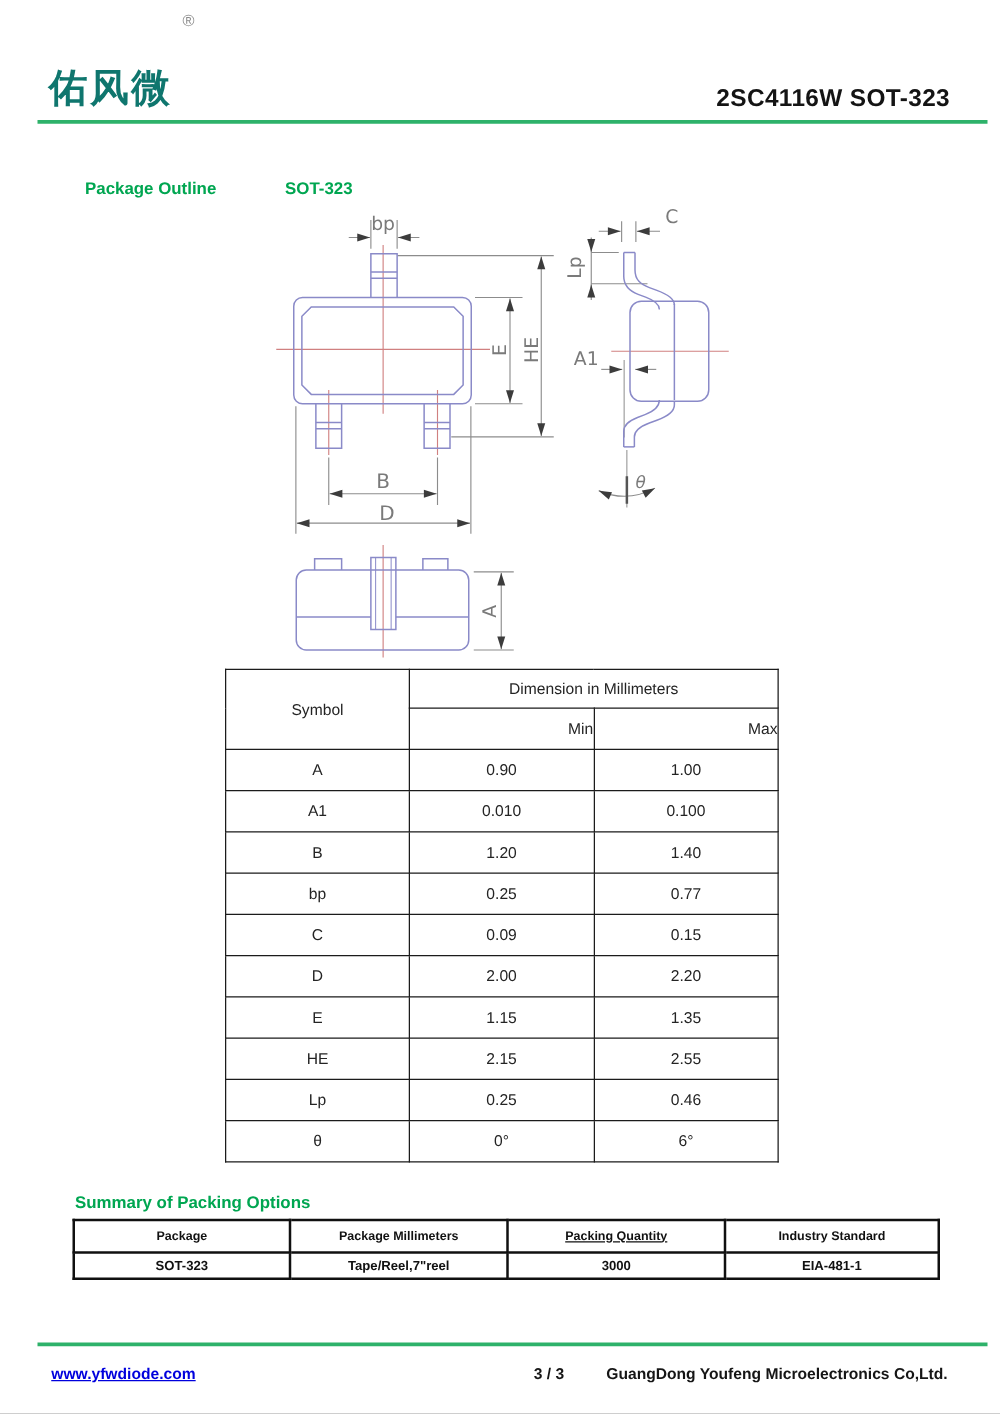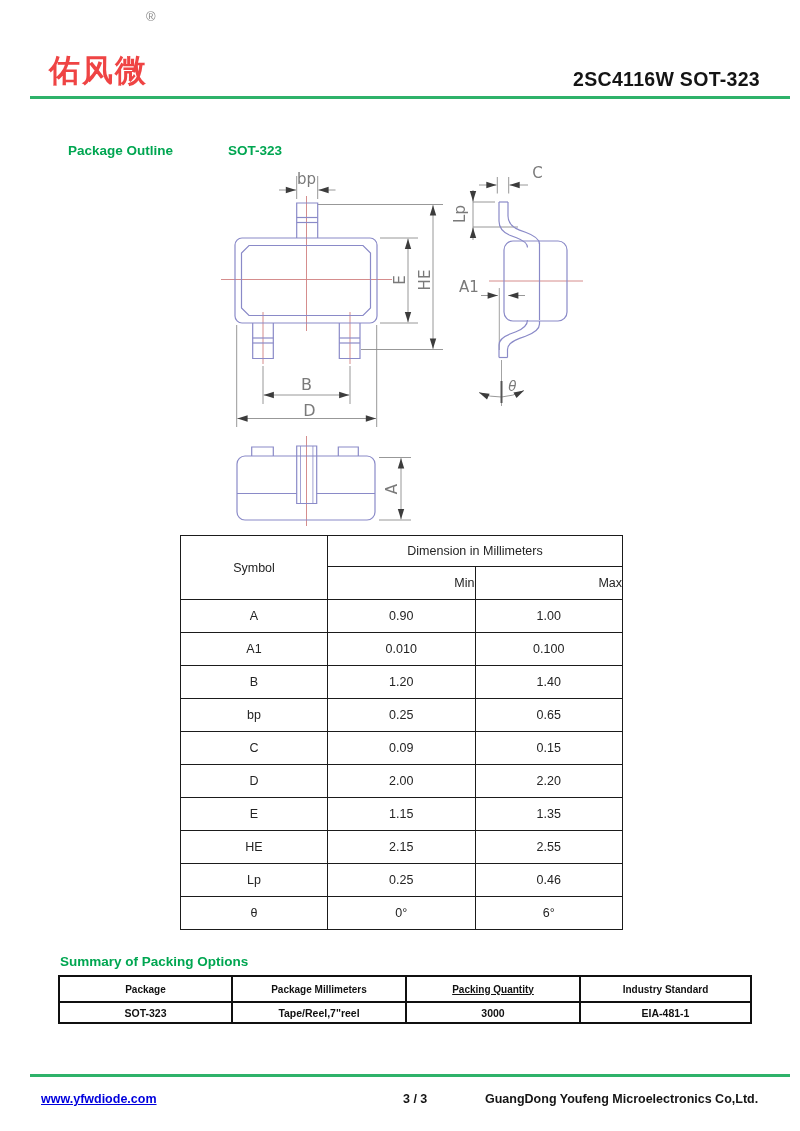--- a/index.html
+++ b/index.html
@@ -6,21 +6,21 @@
   .page{position:relative;width:800px;height:1131px;background:#ffffff;margin:0 auto;
         font-family:"Liberation Sans",sans-serif;overflow:hidden;}
   .abs{position:absolute;}
 
   
   .logo-line1{position:absolute;left:48px;top:12px;font-weight:bold;font-size:44px;
               letter-spacing:-1px;line-height:1;}
   .logo-yf{color:#23a14b;}
   .logo-w{color:#f08428;}
   .reg{position:absolute;left:146px;top:9px;font-size:13px;color:#8a8a8a;font-weight:normal;}
-  .logo-cn{position:absolute;left:49px;top:55px;font-size:31px;font-weight:bold;color:#ef4444;
+  .logo-cn{position:absolute;left:39px;top:55px;font-size:31px;font-weight:bold;color:#0f766e;
            letter-spacing:2px;line-height:1;}
   .part-no{position:absolute;right:40px;top:68px;font-size:19.5px;font-weight:bold;color:#141414;
            letter-spacing:.3px;}
   .rule{position:absolute;left:30px;width:760px;height:3px;background:#2eb26a;}
   .rule.hdr{top:96px;}
   .rule.ftr{top:1074px;}
 
   .green-label{position:absolute;top:115px;font-size:13.5px;font-weight:bold;color:#00a651;margin-top:28px;}
   .lbl-outline{left:68px;}
   .lbl-pkg{left:228px;}
@@ -44,21 +44,21 @@
   .pack-table td{border:2.6px solid #101010;text-align:center;vertical-align:middle;padding:0;}
   .pack-table .ph{height:24px;font-size:10px;text-align:center;}
   .pack-table .pd{height:19px;}
   .pack-table .k1{width:171px;}.pack-table .k2{width:172px;}
   .pack-table .k3{width:172px;text-decoration:underline;}.pack-table .k4{width:169px;}
 
   
   .ftr-item{position:absolute;top:1092px;font-size:12.5px;font-weight:bold;color:#151515;white-space:nowrap;}
   .ftr-link{left:41px;color:#0000dd;text-decoration:underline;}
   .ftr-rev{left:261px;margin-top:48px;}
-  .ftr-page{left:403px;}
+  .ftr-page{left:427px;}
   .ftr-co{left:485px;}
 
   svg text{font-family:"DejaVu Sans",sans-serif;}
 </style>
 </head>
 <body>
 
 <div class="page">
 
   <div class="reg">®</div>
@@ -203,21 +203,21 @@
           <td>0.100</td>
         </tr>
     <tr>
           <td class="dr">B</td>
           <td>1.20</td>
           <td>1.40</td>
         </tr>
     <tr>
           <td class="dr">bp</td>
           <td>0.25</td>
-          <td>0.65</td>
+          <td>0.77</td>
         </tr>
     <tr>
           <td class="dr">C</td>
           <td>0.09</td>
           <td>0.15</td>
         </tr>
     <tr>
           <td class="dr">D</td>
           <td>2.00</td>
           <td>2.20</td>

